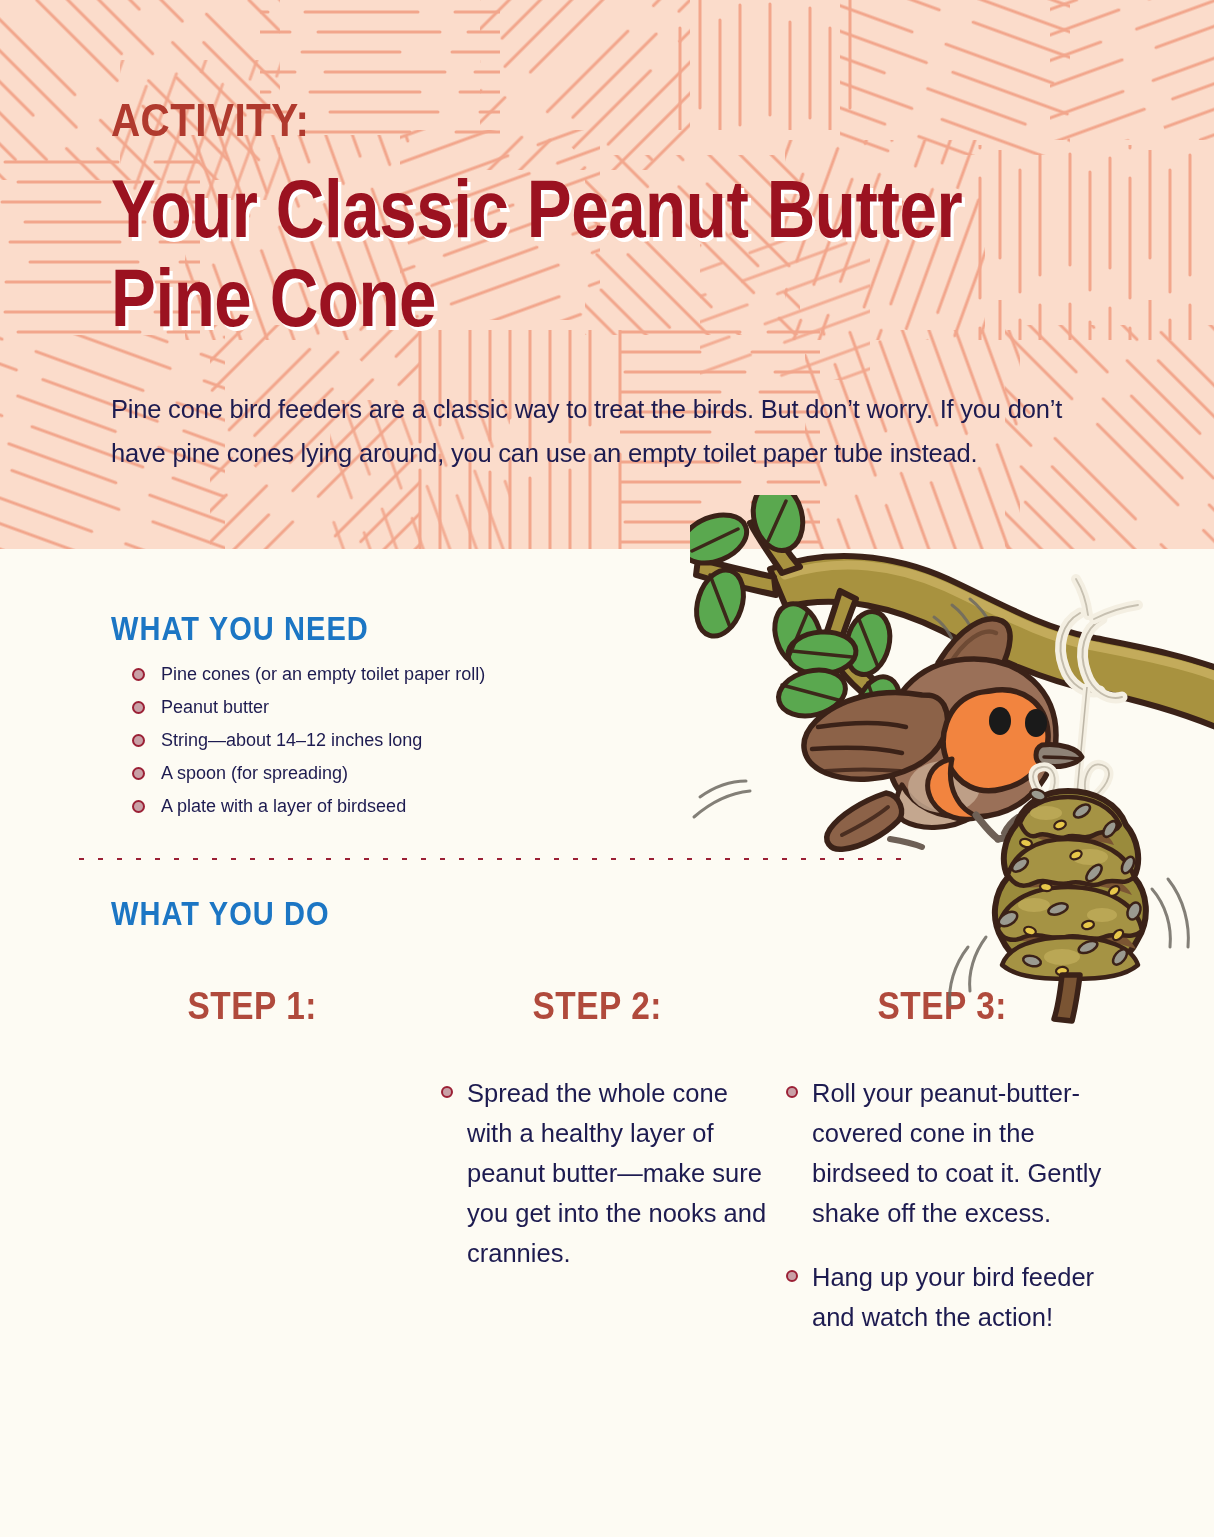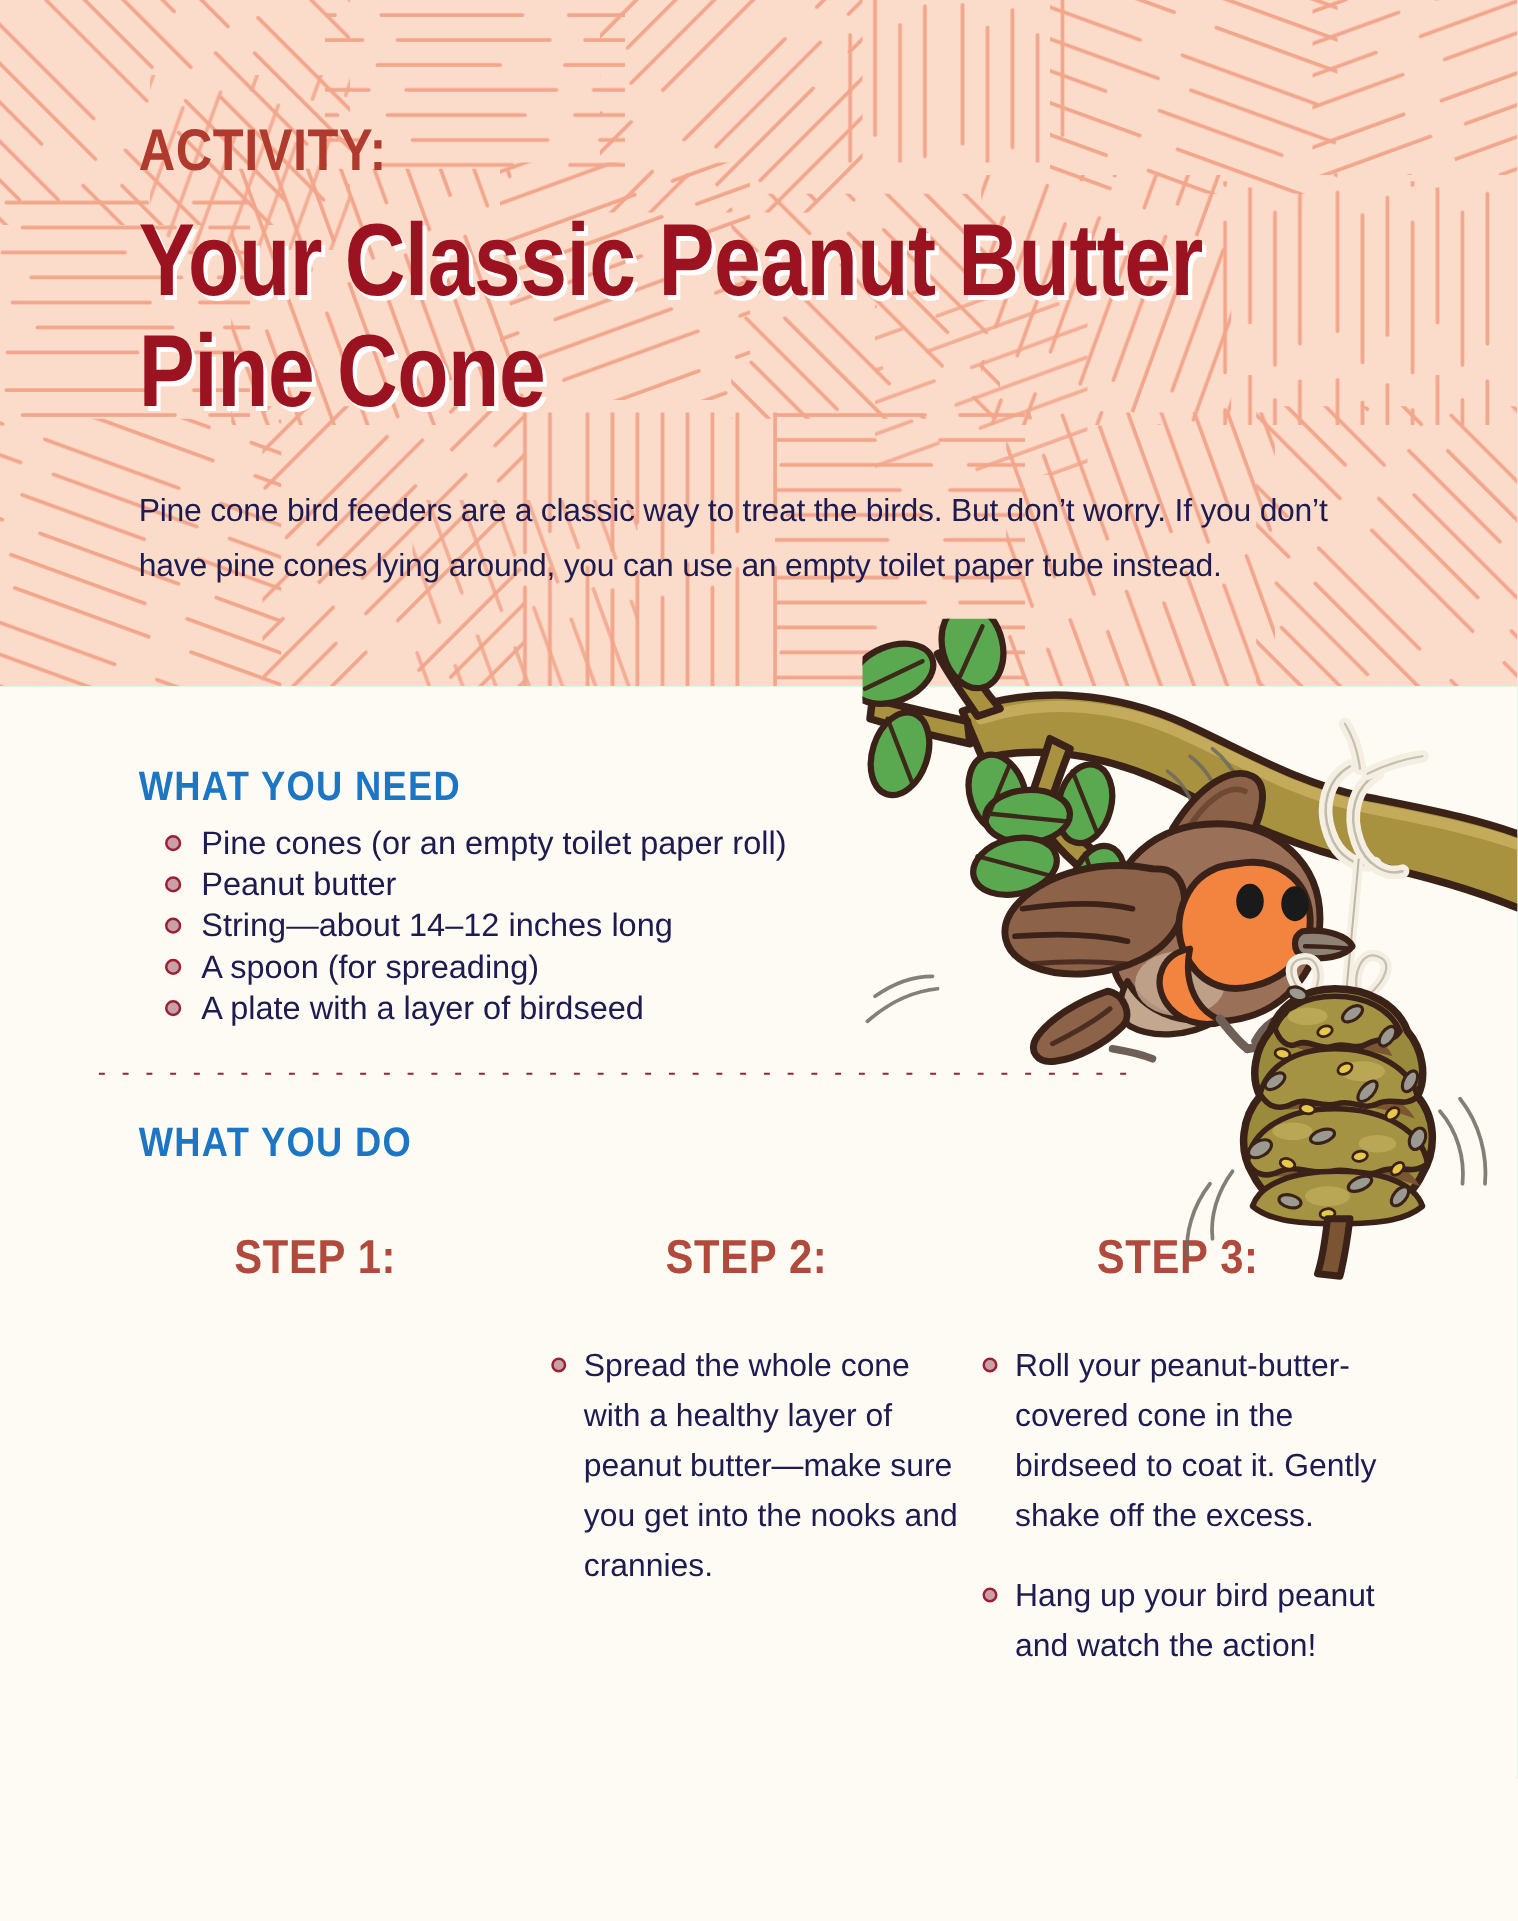--- a/index.html
+++ b/index.html
@@ -10,21 +10,21 @@
     height: 1537px;
     background: #FDFBF3;
     font-family: "Liberation Sans", sans-serif;
     overflow: hidden;
   }
 
   #page {
     position: relative;
     width: 1214px;
     height: 1537px;
-    background: #5eead4;
+    background: #e5e5e5;
     overflow: hidden;
     padding-left: 43px;
   }
 
   
   .header-band {
     position: absolute;
     left: 0; top: 0;
     width: 1214px;
     height: 549px;
@@ -121,21 +121,21 @@
     border: 2.5px solid #9B2035;
   }
 
   #need-list {
     position: absolute;
     left: 132px;
     top: 658px;
     width: 700px;
   }
   #need-list .bullet-row {
-    font-size: 26px;
+    font-size: 18px;
     line-height: 33px;
     margin-bottom: 0px;
     padding-left: 29px;
   }
   #need-list .bullet-dot { top: 10px; }
 
   
   .dotted-divider {
     position: absolute;
     left: 72px;
@@ -373,21 +373,21 @@
 
     <div class="step-col" id="step-col-3">
       <div class="step-heading">STEP 3:</div>
       <ul class="bullet-list step-list">
         <li class="bullet-row">
           <span class="bullet-dot"></span>
           <span>Roll your peanut-butter-covered cone in the birdseed to coat it. Gently shake off the excess.</span>
         </li>
         <li class="bullet-row">
           <span class="bullet-dot"></span>
-          <span>Hang up your bird peanut and watch the action!</span>
+          <span>Hang up your bird feeder and watch the action!</span>
         </li>
       </ul>
     </div>
 
   </div>
 
   <div id="illustration">
     <svg width="530" height="540" viewBox="0 0 530 540" aria-hidden="true">
 
       <g>

